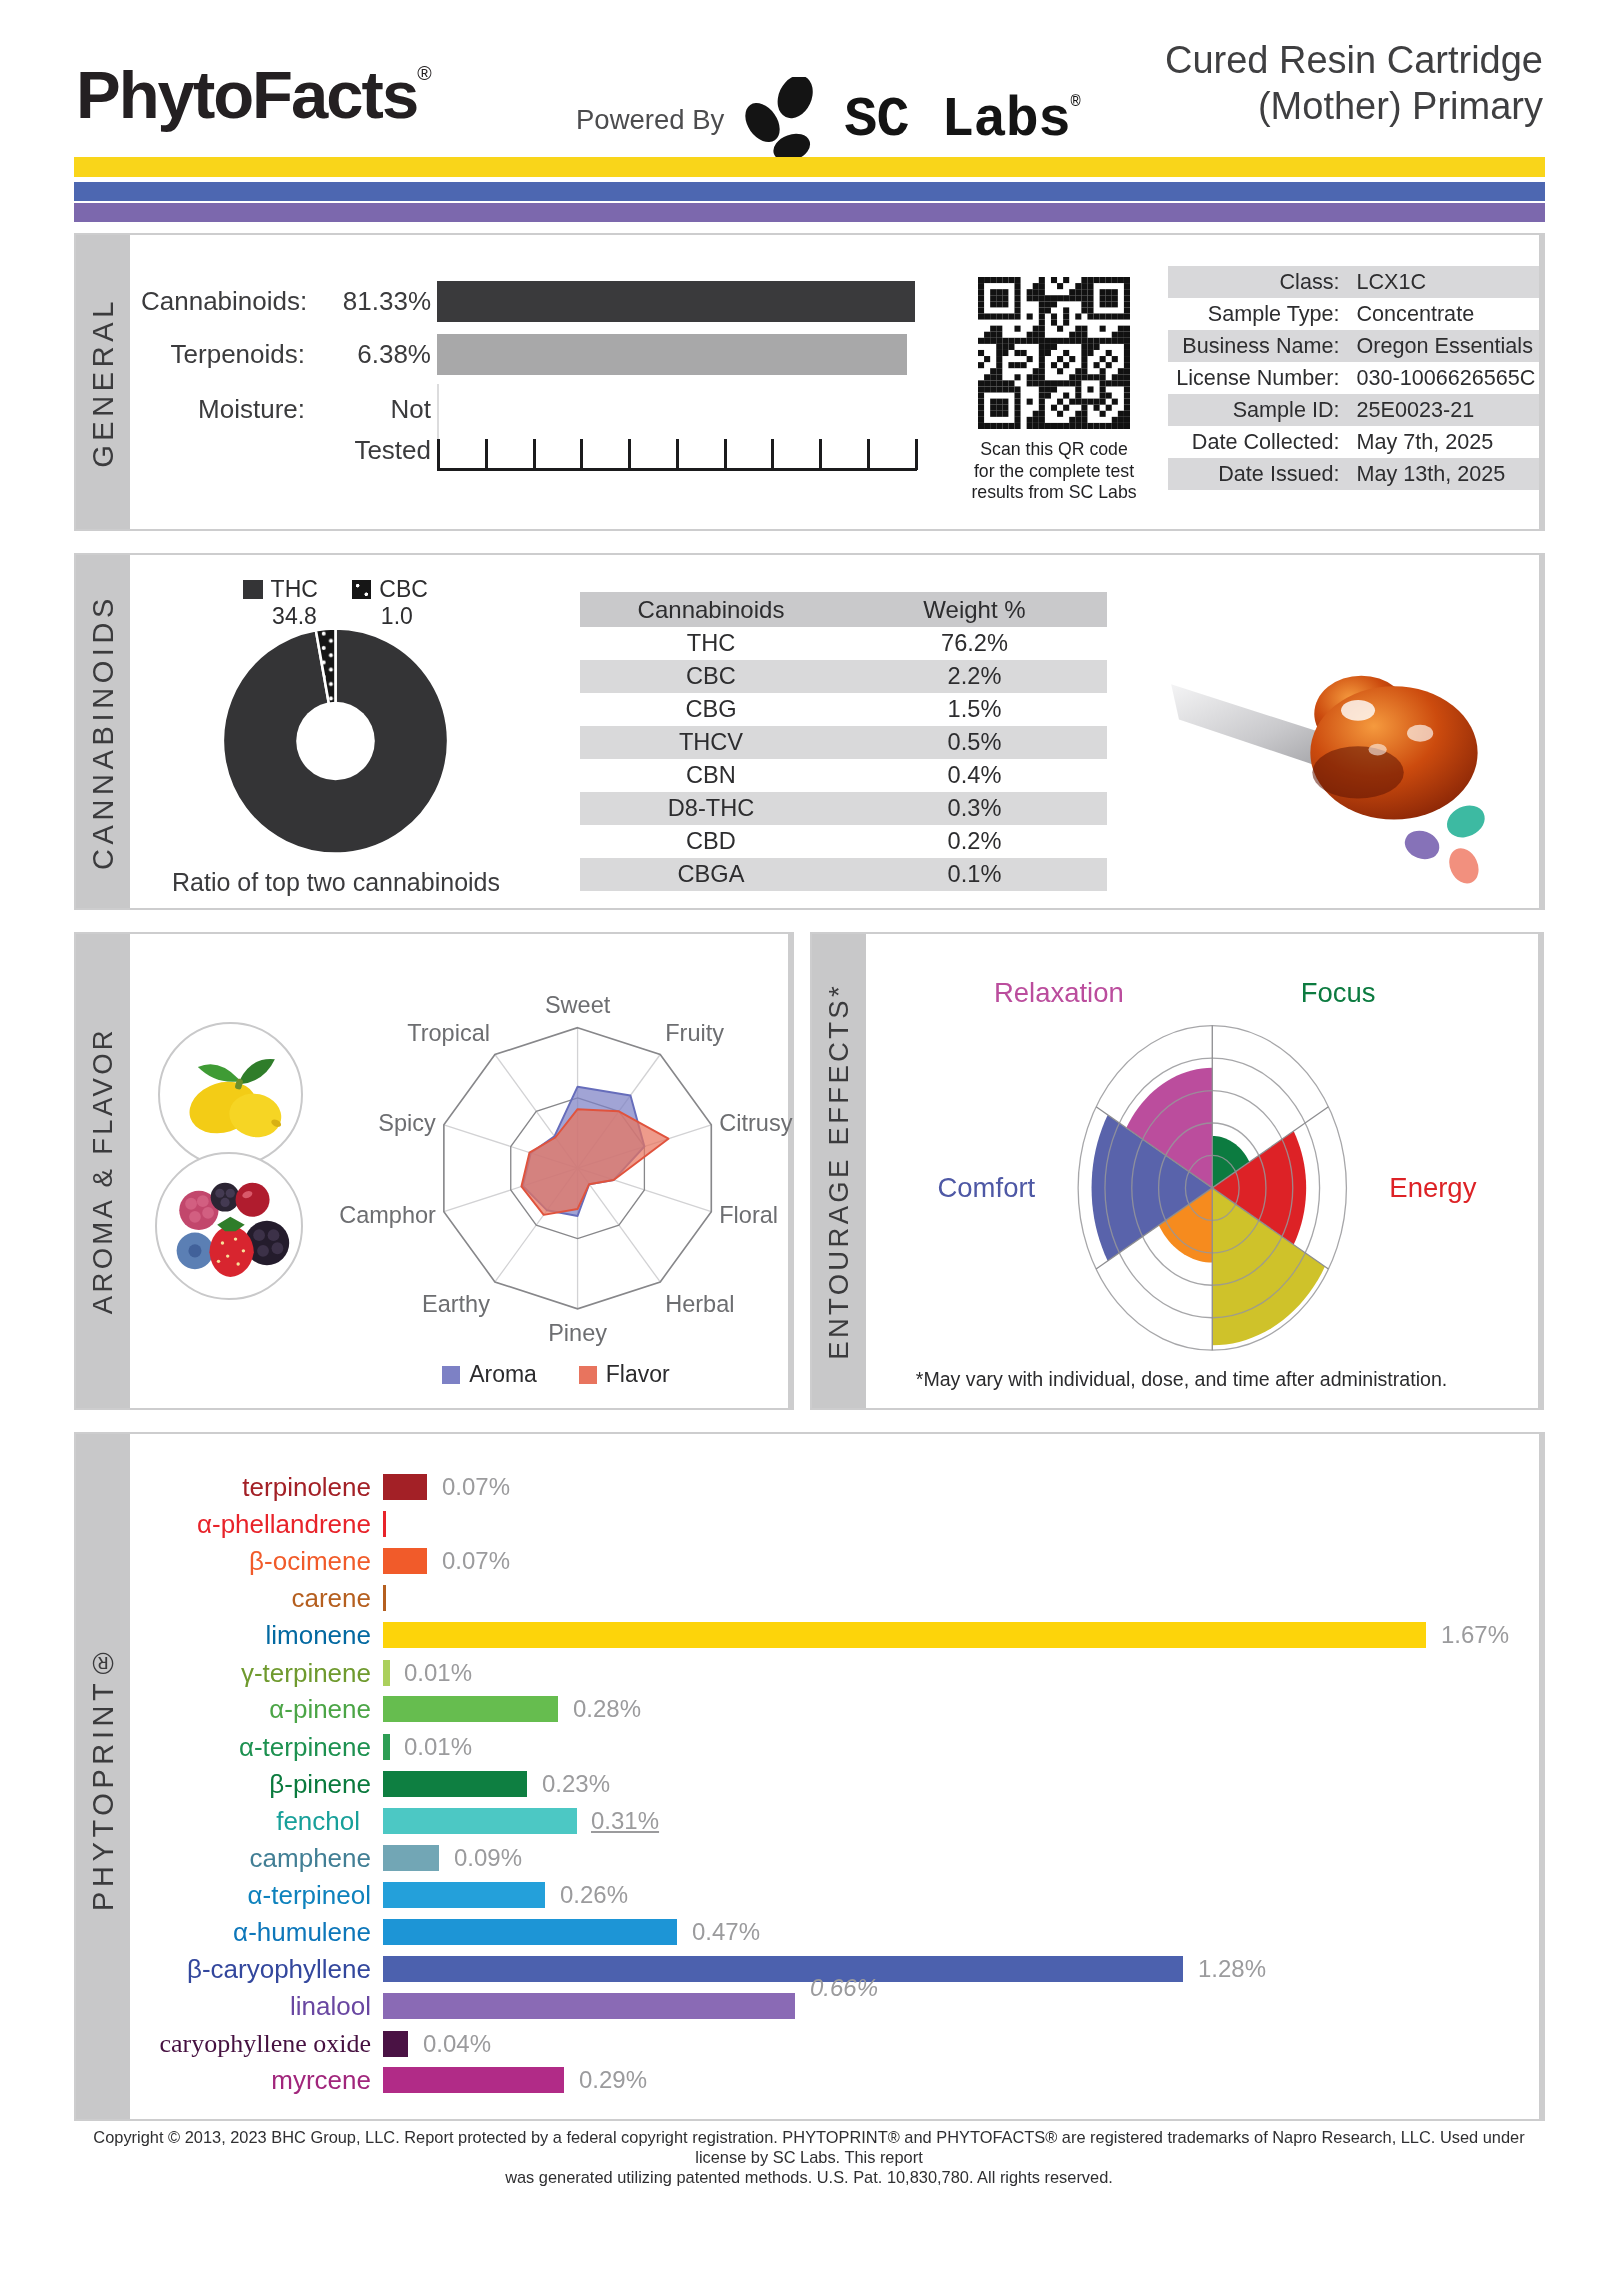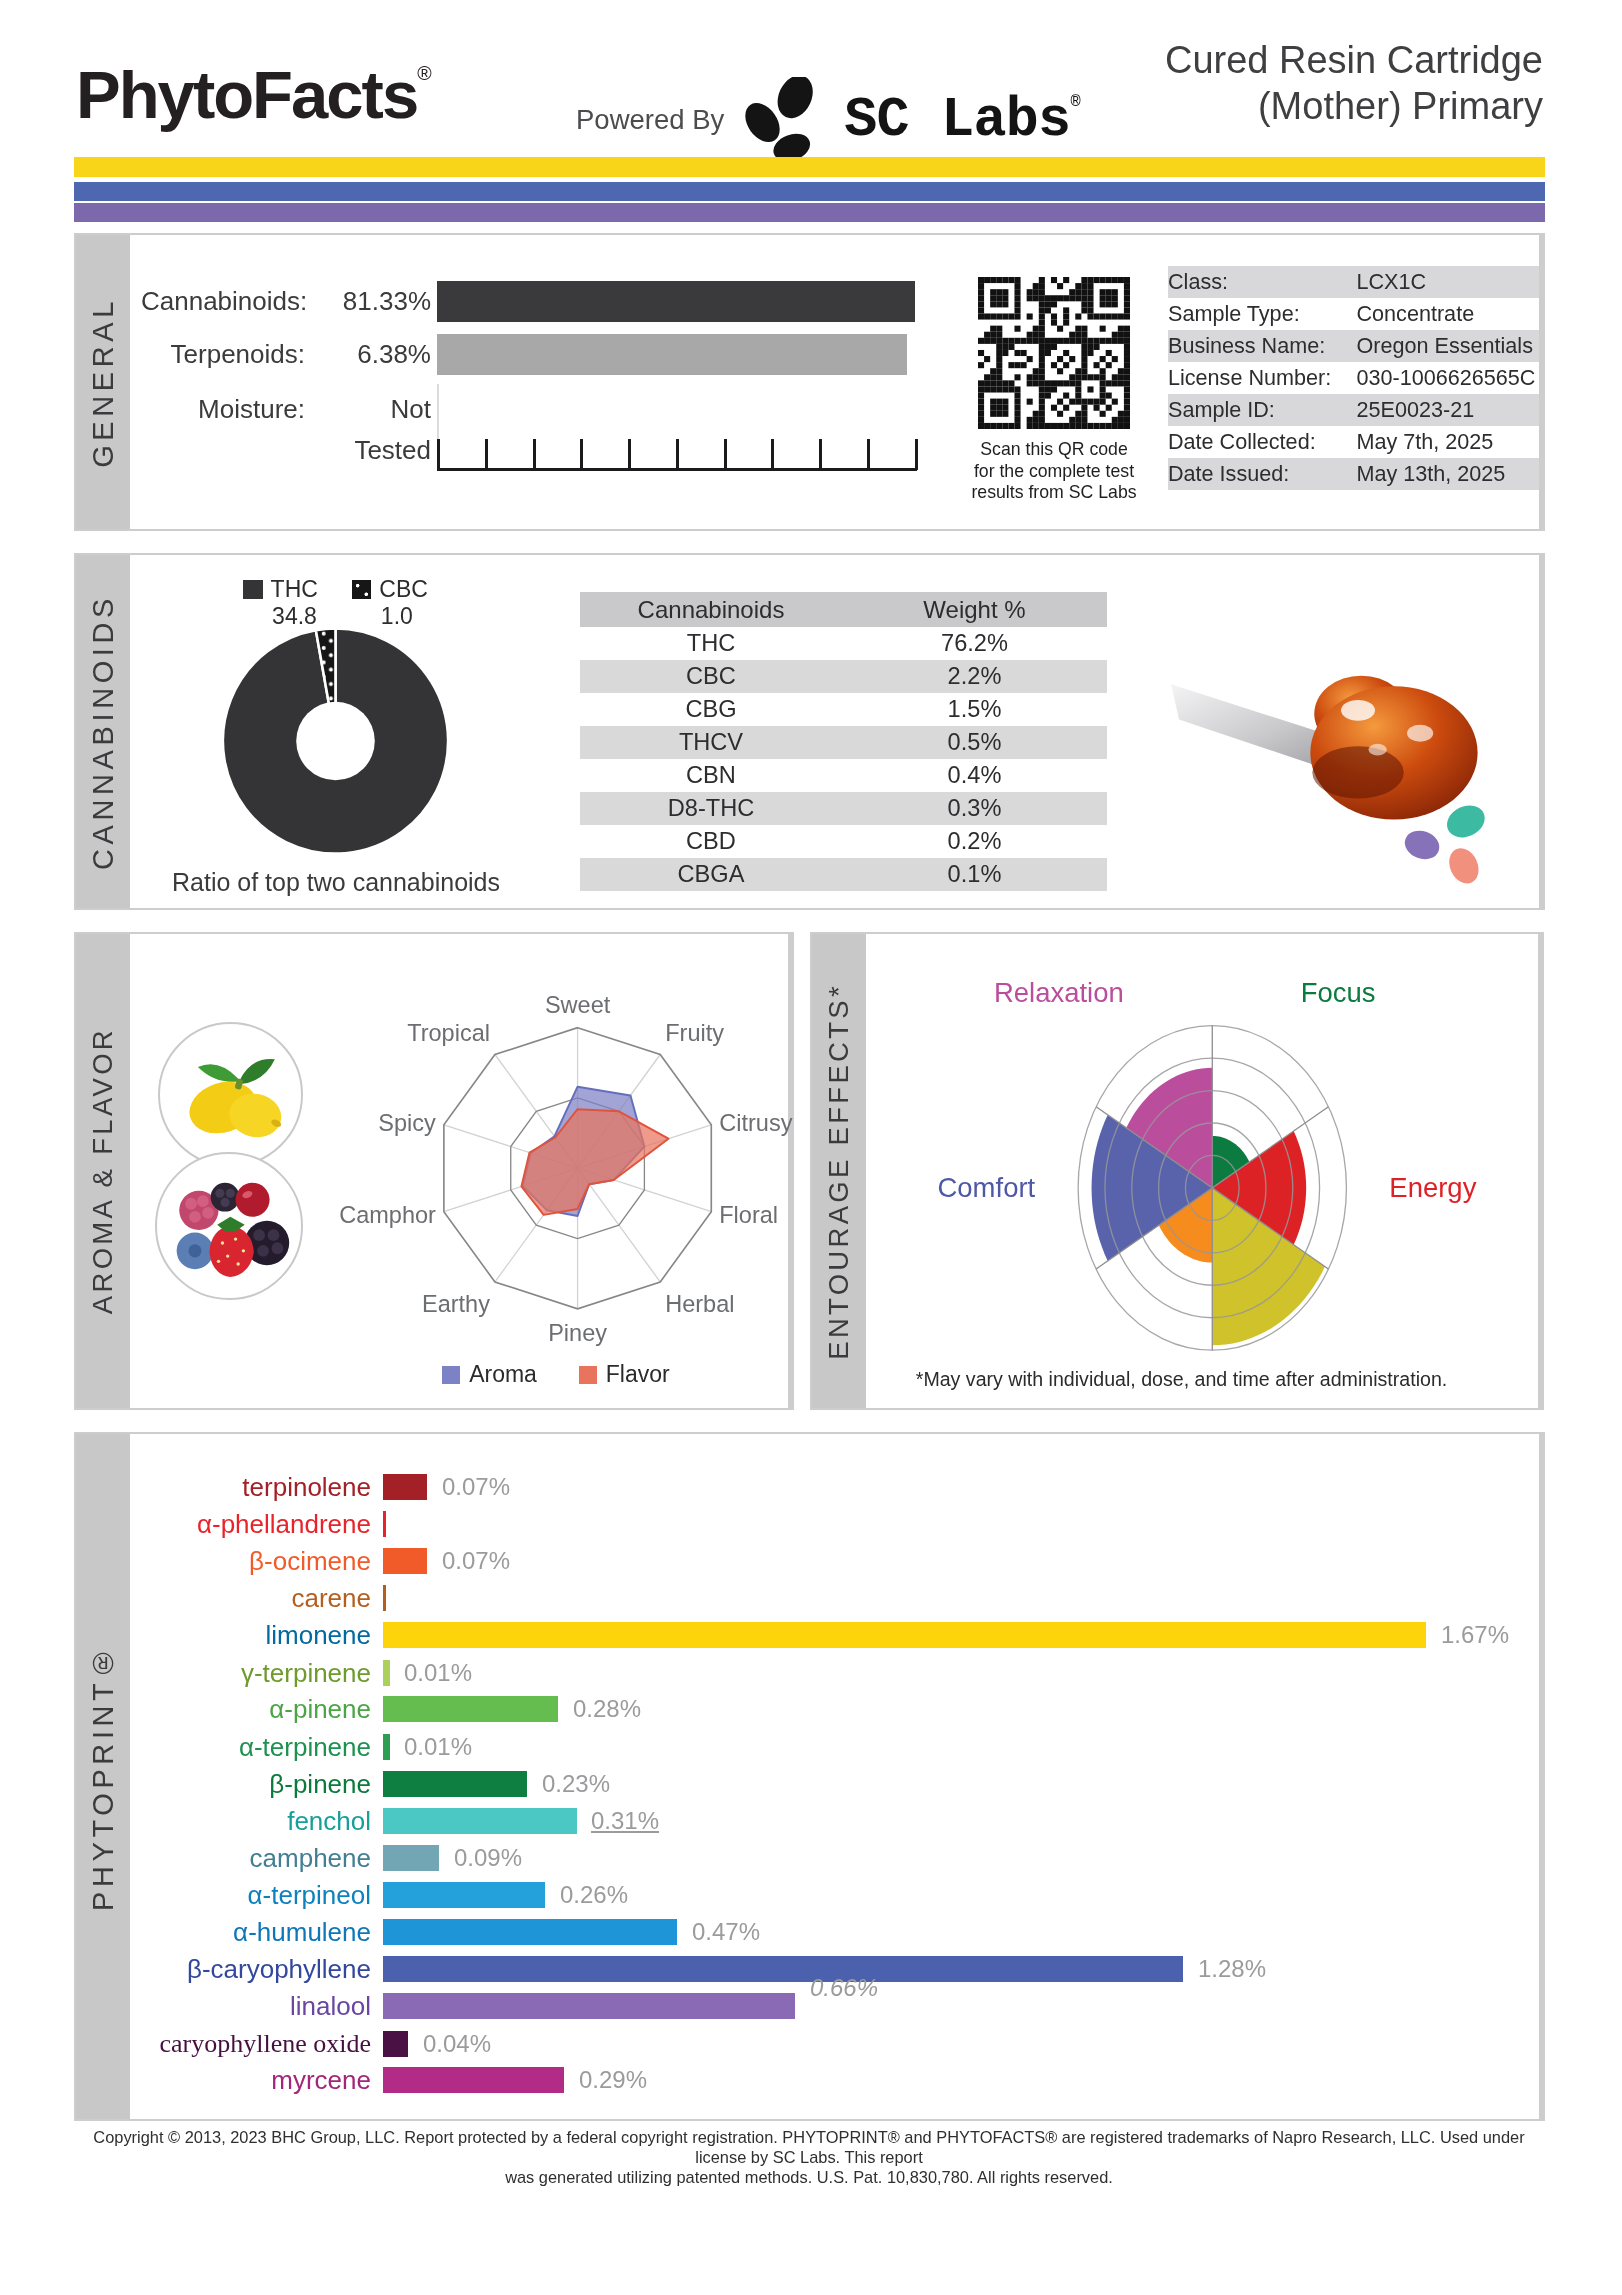--- a/index.html
+++ b/index.html
@@ -27,21 +27,21 @@
 
   
   .g-label{font-size:26px;line-height:41px;text-align:right;color:#3b3b3d;}
   .g-bar{position:absolute;height:41px;}
   .ruler-base{position:absolute;background:#1b1b1d;}
   .ruler-tick{position:absolute;background:#1b1b1d;}
   .qr-caption{font-size:17.7px;line-height:21.6px;text-align:center;color:#1f1f21;}
   .info-table{font-size:21.6px;color:#2d2d2f;}
   .info-row{display:flex;height:32px;line-height:32px;}
   .info-row.alt{background:#d8d8da;}
-  .info-label{width:182px;text-align:left;padding-right:10.5px;box-sizing:border-box;}
+  .info-label{width:182px;text-align:right;padding-right:10.5px;box-sizing:border-box;}
   .info-value{flex:1;padding-left:6.5px;}
 
   
   .cl-item{display:flex;flex-direction:column;}
   .cl-head{display:flex;align-items:center;gap:7.9px;font-size:23px;color:#2d2d2f;}
   .cl-sq{width:19.6px;height:19.6px;}
   .cl-val{margin-left:29px;font-size:23px;color:#2d2d2f;}
   .donut-caption{font-size:25px;text-align:center;color:#3b3b3d;}
   .cann-table{font-size:23.6px;color:#2d2d2f;}
   .ct-row{display:flex;height:33px;line-height:33px;text-align:center;}
@@ -737,21 +737,21 @@
         <div class="tp-val" style="left: 328px; top: 226px;">0.01%</div>
         <div class="tp-label" style="left: 39px; width: 256px; top: 262px; color: rgb(75, 165, 70);">α-pinene</div>
         <div class="tp-bar" style="left: 307px; top: 262px; width: 175px; background: rgb(102, 189, 79);"></div>
         <div class="tp-val" style="left: 497px; top: 262px;">0.28%</div>
         <div class="tp-label" style="left: 39px; width: 256px; top: 300px; color: rgb(29, 145, 80);">α-terpinene</div>
         <div class="tp-bar" style="left: 307px; top: 300px; width: 6.5px; background: rgb(46, 158, 84);"></div>
         <div class="tp-val" style="left: 328px; top: 300px;">0.01%</div>
         <div class="tp-label" style="left: 39px; width: 256px; top: 337px; color: rgb(10, 122, 61);">β-pinene</div>
         <div class="tp-bar" style="left: 307px; top: 337px; width: 144px; background: rgb(14, 127, 65);"></div>
         <div class="tp-val" style="left: 466px; top: 337px;">0.23%</div>
-        <div class="tp-label" style="left: 39px; width: 256px; top: 374px; color: rgb(23, 160, 154);">fenchol</div>
+        <div class="tp-label" style="left: 28px; width: 256px; top: 374px; color: rgb(23, 160, 154);">fenchol</div>
         <div class="tp-bar" style="left: 307px; top: 374px; width: 194px; background: rgb(76, 200, 196);"></div>
         <div class="tp-val" style="left: 515px; top: 374px; text-decoration: underline;">0.31%</div>
         <div class="tp-label" style="left: 39px; width: 256px; top: 411px; color: rgb(66, 127, 149);">camphene</div>
         <div class="tp-bar" style="left: 307px; top: 411px; width: 56px; background: rgb(114, 166, 181);"></div>
         <div class="tp-val" style="left: 378px; top: 411px;">0.09%</div>
         <div class="tp-label" style="left: 39px; width: 256px; top: 448px; color: rgb(14, 130, 189);">α-terpineol</div>
         <div class="tp-bar" style="left: 307px; top: 448px; width: 162px; background: rgb(36, 160, 218);"></div>
         <div class="tp-val" style="left: 484px; top: 448px;">0.26%</div>
         <div class="tp-label" style="left: 39px; width: 256px; top: 485px; color: rgb(13, 119, 186);">α-humulene</div>
         <div class="tp-bar" style="left: 307px; top: 485px; width: 294px; background: rgb(29, 149, 214);"></div>

